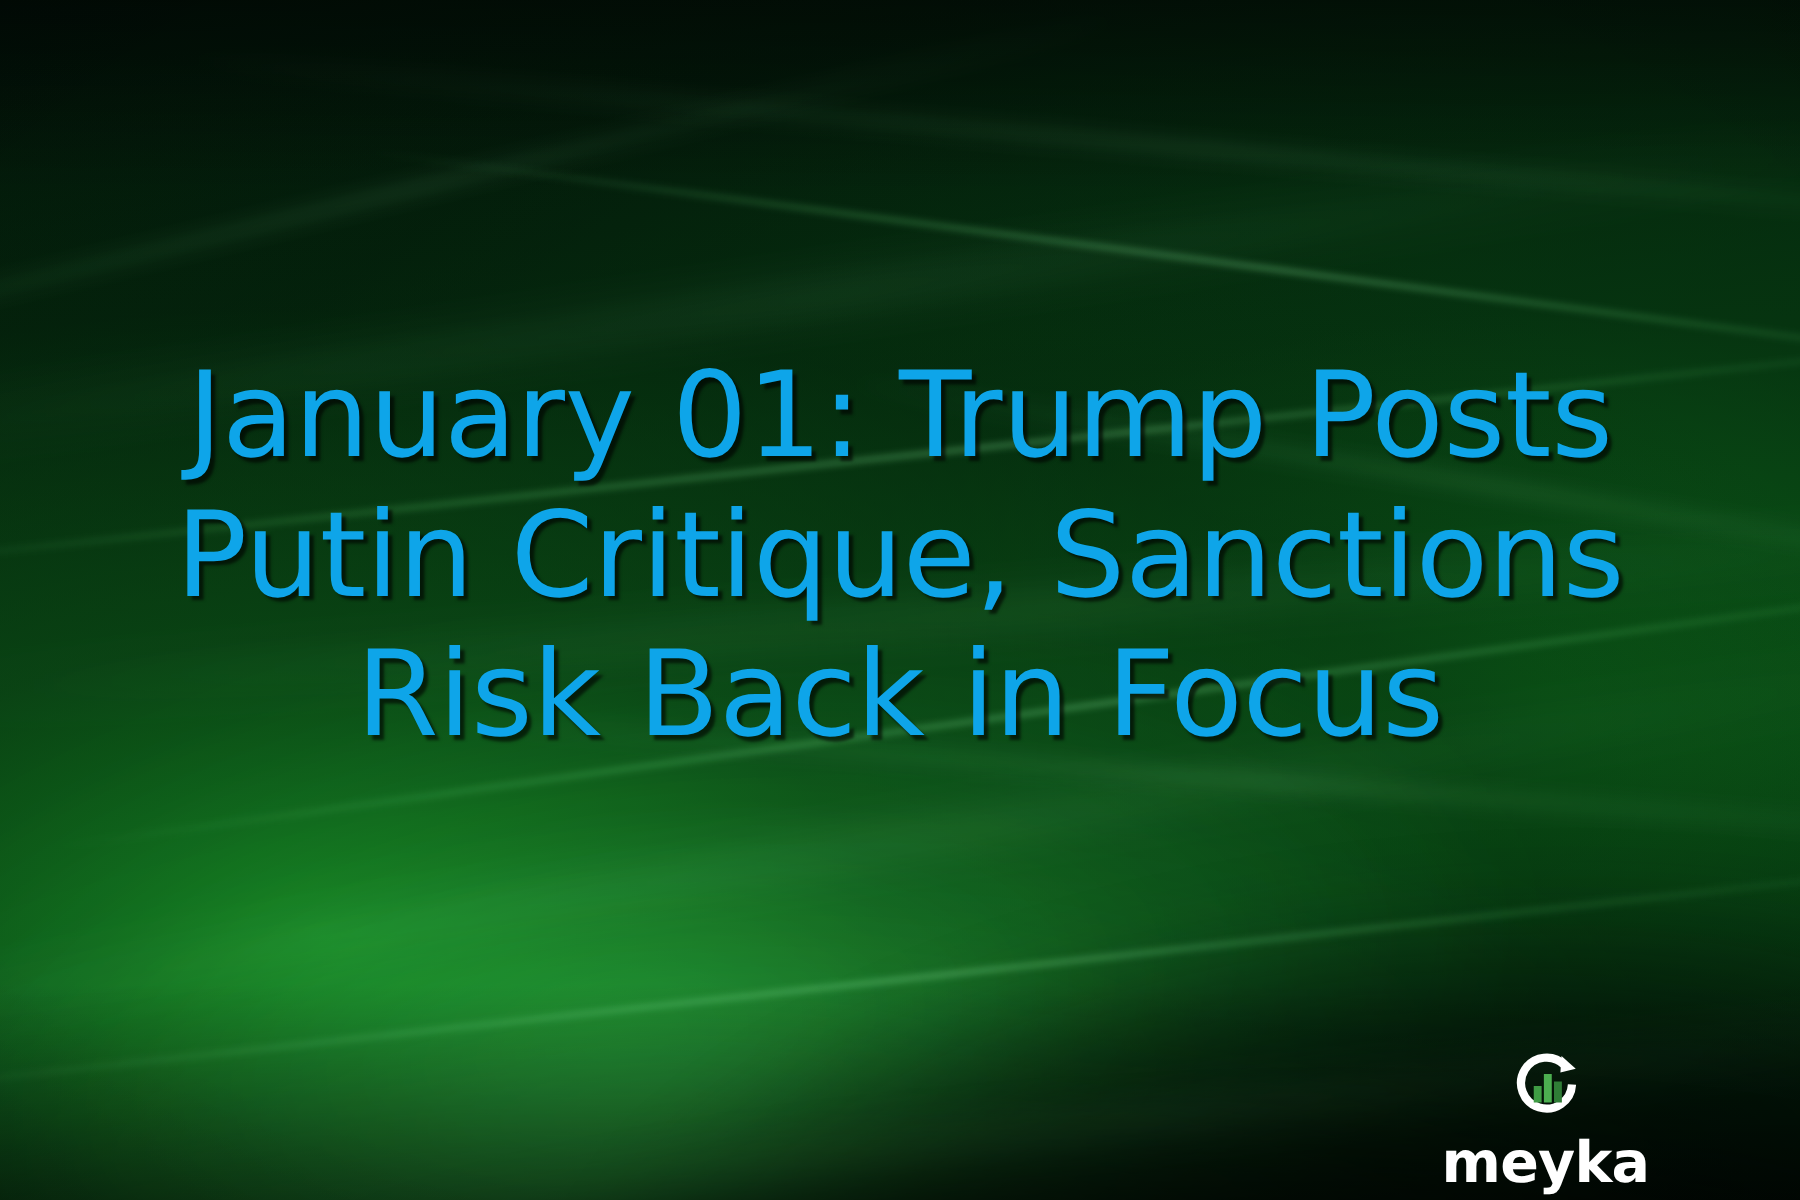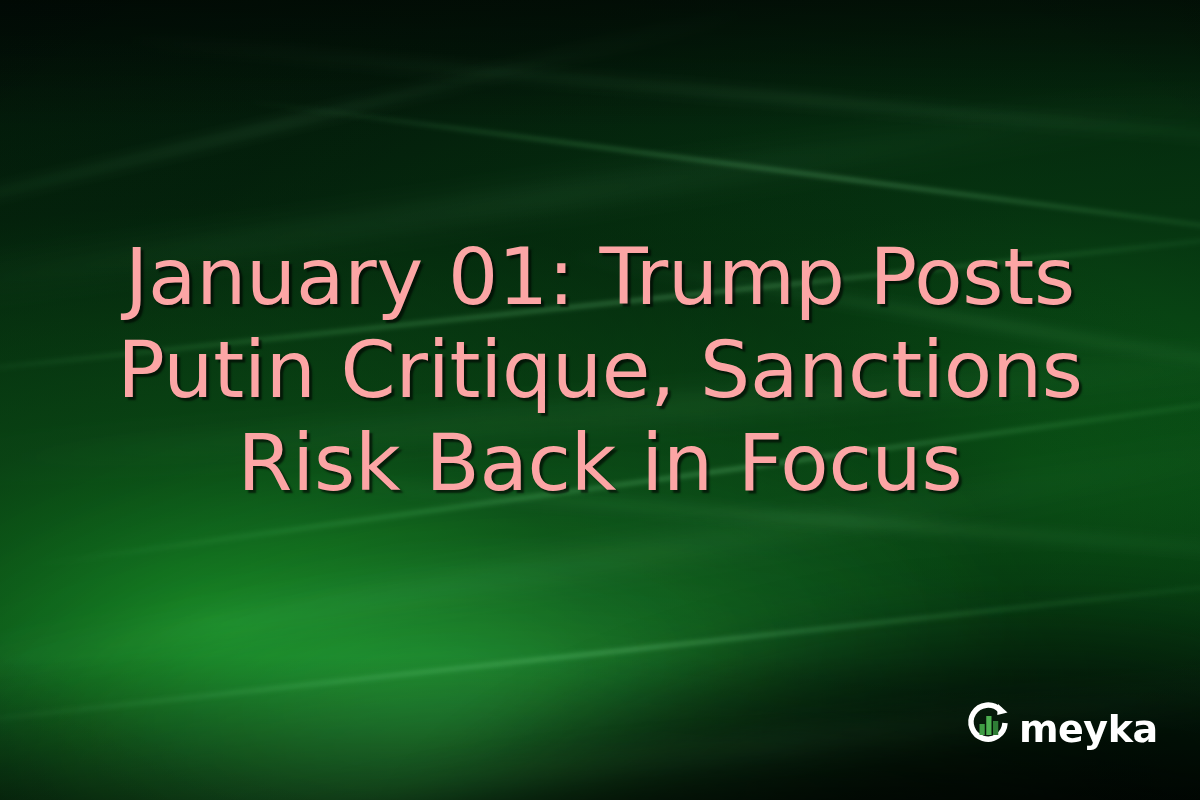--- a/index.html
+++ b/index.html
@@ -121,39 +121,40 @@
       linear-gradient(180deg, rgba(0,0,0,0.45) 0%, rgba(0,0,0,0) 16%, rgba(0,0,0,0) 82%, rgba(0,0,0,0.55) 100%);
   }
 
   
   .headline {
     position: absolute;
     left: 0;
     right: 0;
     top: 178px;
     text-align: center;
-    color: #fca5a5;
+    color: #0ea5e9;
     font-size: 79px;
     line-height: 93px;
     font-weight: 400;
     letter-spacing: -0.2px;
     text-shadow: 3px 3px 2px rgba(0,0,0,0.62);
     padding: 0 48px;
     box-sizing: border-box;
     white-space: pre-line;
   }
 
   
   .brand {
     position: absolute;
     left: 963px;
     top: 698px;
     display: flex;
-    align-items: flex-end;
+    align-items: center;
     gap: 8px;
+    flex-direction: column;
   }
 
   .brand-mark {
     width: 50px;
     height: 50px;
     display: block;
     flex: none;
   }
 
   .brand-name {

